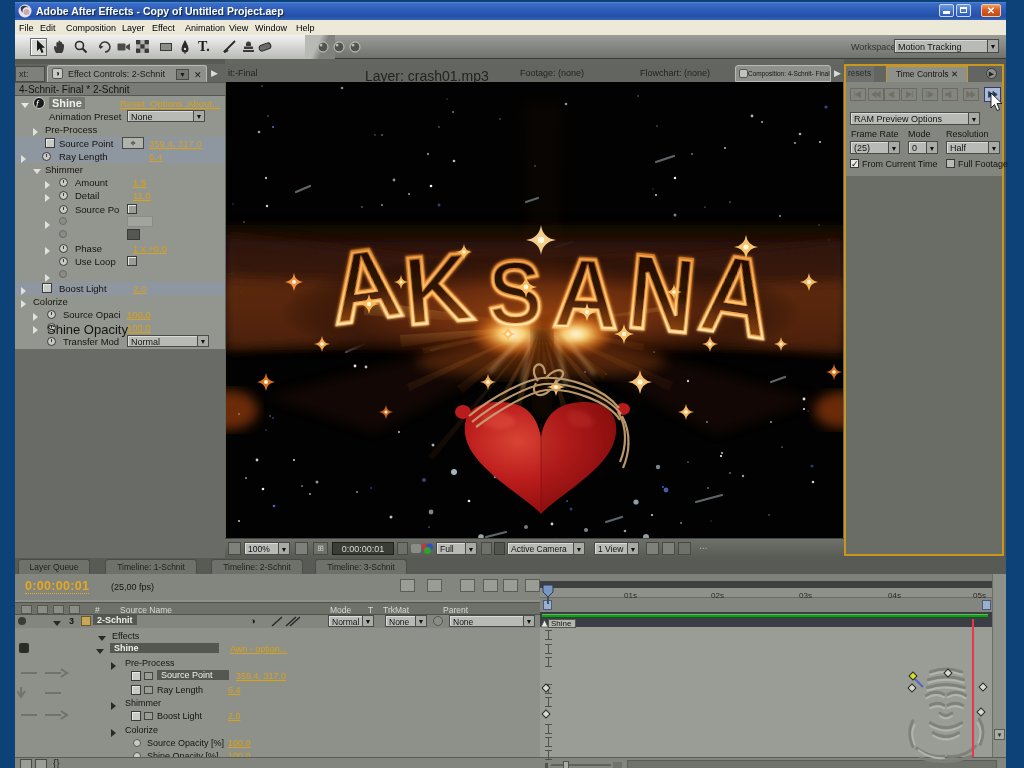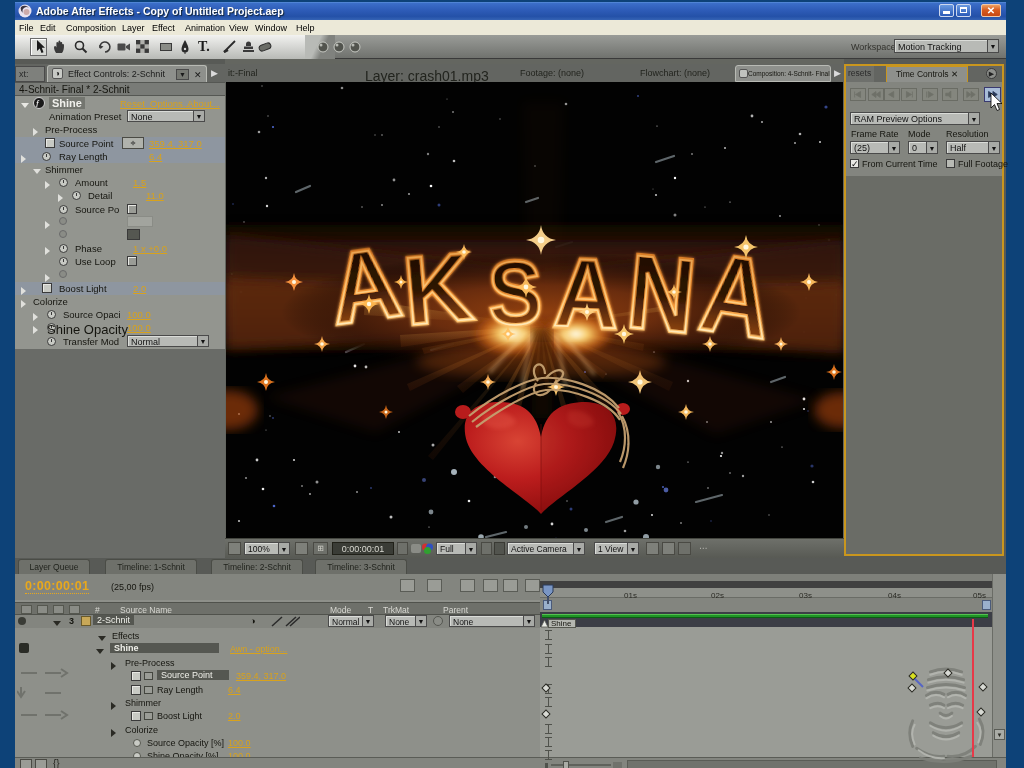--- a/index.html
+++ b/index.html
@@ -156,21 +156,21 @@
         <span class="tx" style="left:30px;top:1px;font-size:9.5px;color:#15150f">Shimmer</span>
       </div>
       <div class="abs" style="left:0;top:117px;width:210px;height:13px">
         <span class="abs" style="left:30px;top:5px;width:0;height:0;border-top:4px solid transparent;border-bottom:4px solid transparent;border-left:5px solid #e0e0dc"></span>
         <span class="abs" style="left:44px;top:2px;width:9px;height:9px;border:1px solid #3a3a3a;border-radius:50%;background:#c8cac4">
           <span class="abs" style="left:3px;top:1px;width:1px;height:3px;background:#3a3a3a"></span>
         </span>
         <span class="tx" style="left:60px;top:1px;font-size:9.5px;color:#15150f">Amount</span>
         <span class="tx" style="left:118px;top:1px;font-size:9.5px;color:#d8a21c;text-decoration:underline">1.5</span>
       </div>
-      <div class="abs" style="left:13px;top:130px;width:188px;height:13px">
+      <div class="abs" style="left:0;top:130px;width:188px;height:13px">
         <span class="abs" style="left:30px;top:5px;width:0;height:0;border-top:4px solid transparent;border-bottom:4px solid transparent;border-left:5px solid #e0e0dc"></span>
         <span class="abs" style="left:44px;top:2px;width:9px;height:9px;border:1px solid #3a3a3a;border-radius:50%;background:#c8cac4">
           <span class="abs" style="left:3px;top:1px;width:1px;height:3px;background:#3a3a3a"></span>
         </span>
         <span class="tx" style="left:60px;top:1px;font-size:9.5px;color:#15150f">Detail</span>
         <span class="tx" style="left:118px;top:1px;font-size:9.5px;color:#d8a21c;text-decoration:underline">11.0</span>
       </div>
       <div class="abs" style="left:0;top:144px;width:210px;height:13px">
         <span class="abs" style="left:44px;top:2px;width:9px;height:9px;border:1px solid #3a3a3a;border-radius:50%;background:#c8cac4">
           <span class="abs" style="left:3px;top:1px;width:1px;height:3px;background:#3a3a3a"></span>
@@ -766,21 +766,21 @@
       <span class="tx" style="left:315px;top:2px">Mode</span>
       <span class="tx" style="left:353px;top:2px">T</span>
       <span class="tx" style="left:368px;top:2px">TrkMat</span>
       <span class="tx" style="left:428px;top:2px">Parent</span>
     </div>
     <div class="abs" style="left:0;top:41px;width:525px;height:13px;background:#83857f;font-size:9px;color:#15150f">
           <span class="abs" style="left:3px;top:2px;width:8px;height:8px;border-radius:50%;background:#3a3c36"></span>
           <span class="abs" style="left:38px;top:6px;width:0;height:0;border-left:4px solid transparent;border-right:4px solid transparent;border-top:5px solid #2a2a24"></span>
           <span class="tx" style="left:54px;top:1px;font-weight:bold">3</span>
           <span class="abs" style="left:66px;top:1px;width:10px;height:10px;background:#c8a858;border:1px solid #6a5a2a"></span>
-          <span class="tx" style="left:78px;top:0px;font-weight:normal;color:#f0f0ea;background:#555751;padding:0 4px">2-Schnit</span>
+          <span class="tx" style="left:78px;top:0px;font-weight:bold;color:#f0f0ea;background:#555751;padding:0 4px">2-Schnit</span>
           <span class="tx" style="left:235px;top:1px">◑</span>
           <svg class="abs" style="left:255px;top:1px" width="30" height="11">
             <line x1="2" y1="10" x2="12" y2="1" stroke="#2a2a2a" stroke-width="1.5"></line>
             <line x1="16" y1="10" x2="26" y2="1" stroke="#2a2a2a" stroke-width="1.5"></line>
             <line x1="20" y1="10" x2="30" y2="1" stroke="#2a2a2a" stroke-width="1.5"></line>
           </svg>
           <div style="position:absolute;left:313px;top:0px;width:46px;height:12px;background:#b8bab6;border:1px solid #4a4a4a;box-shadow:inset 1px 1px 0 #dadcd8;font-size:8.5px;color:#111;line-height:12px;padding-left:3px;overflow:hidden;white-space:nowrap">Normal<span style="position:absolute;right:0;top:0;width:11px;height:12px;background:#a8aaa6;border-left:1px solid #4a4a4a;text-align:center;font-size:7px;line-height:12px">▼</span></div>
           <div style="position:absolute;left:370px;top:0px;width:42px;height:12px;background:#b8bab6;border:1px solid #4a4a4a;box-shadow:inset 1px 1px 0 #dadcd8;font-size:8.5px;color:#111;line-height:12px;padding-left:3px;overflow:hidden;white-space:nowrap">None<span style="position:absolute;right:0;top:0;width:11px;height:12px;background:#a8aaa6;border-left:1px solid #4a4a4a;text-align:center;font-size:7px;line-height:12px">▼</span></div>
           <span class="abs" style="left:418px;top:1px;width:10px;height:10px;border-radius:50%;background:#8a8c86;border:1px solid #555751"></span>
           <div style="position:absolute;left:434px;top:0px;width:86px;height:12px;background:#b8bab6;border:1px solid #4a4a4a;box-shadow:inset 1px 1px 0 #dadcd8;font-size:8.5px;color:#111;line-height:12px;padding-left:3px;overflow:hidden;white-space:nowrap">None<span style="position:absolute;right:0;top:0;width:11px;height:12px;background:#a8aaa6;border-left:1px solid #4a4a4a;text-align:center;font-size:7px;line-height:12px">▼</span></div>

